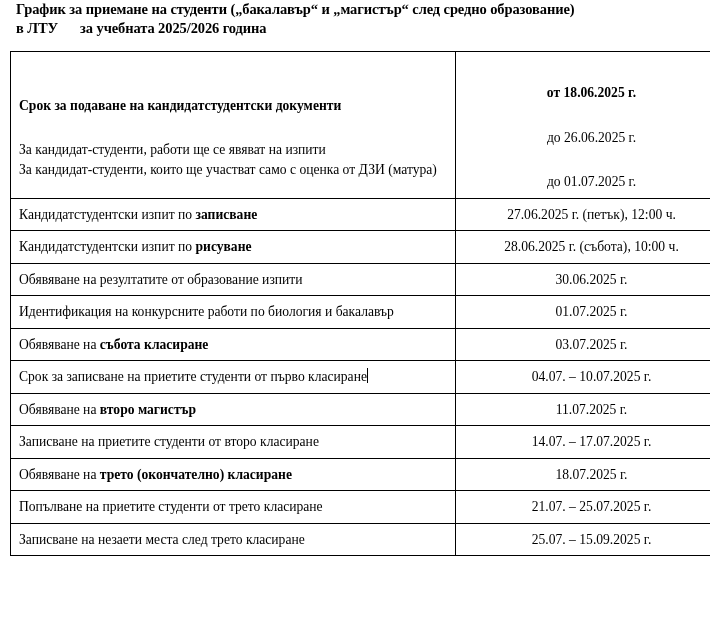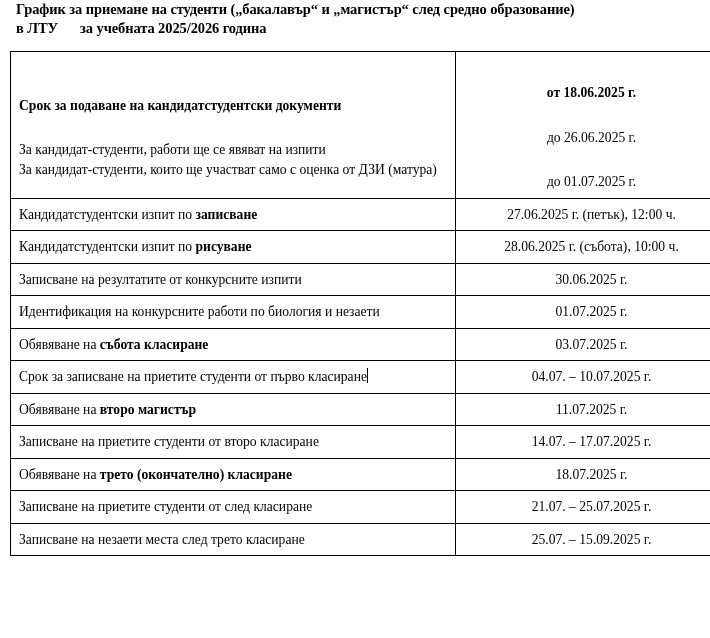--- a/index.html
+++ b/index.html
@@ -119,26 +119,26 @@
           <td class="c-label"><span>Кандидатстудентски изпит по </span><b>записване</b></td>
           <td class="c-value">27.06.2025 г. (петък), 12:00 ч.</td>
         </tr>
 
         <tr>
           <td class="c-label"><span>Кандидатстудентски изпит по </span><b>рисуване</b></td>
           <td class="c-value">28.06.2025 г. (събота), 10:00 ч.</td>
         </tr>
 
         <tr>
-          <td class="c-label">Записване на резултатите от конкурсните изпити</td>
+          <td class="c-label">Обявяване на резултатите от образование изпити</td>
           <td class="c-value">30.06.2025 г.</td>
         </tr>
 
         <tr>
-          <td class="c-label just">Идентификация на конкурсните работи по биология и незаети</td>
+          <td class="c-label just">Идентификация на конкурсните работи по биология и бакалавър</td>
           <td class="c-value">01.07.2025 г.</td>
         </tr>
 
         <tr>
           <td class="c-label"><span>Обявяване на </span><b>събота класиране</b></td>
           <td class="c-value">03.07.2025 г.</td>
         </tr>
 
         <tr>
           <td class="c-label"><span>Срок за записване на приетите студенти от първо класиране</span><span class="caret"></span></td>
@@ -154,21 +154,21 @@
           <td class="c-label">Записване на приетите студенти от второ класиране</td>
           <td class="c-value">14.07. – 17.07.2025 г.</td>
         </tr>
 
         <tr>
           <td class="c-label"><span>Обявяване на </span><b>трето (окончателно) класиране</b></td>
           <td class="c-value">18.07.2025 г.</td>
         </tr>
 
         <tr>
-          <td class="c-label">Записване на приетите студенти от след класиране</td>
+          <td class="c-label">Попълване на приетите студенти от трето класиране</td>
           <td class="c-value">21.07. – 25.07.2025 г.</td>
         </tr>
 
         <tr>
           <td class="c-label">Записване на незаети места след трето класиране</td>
           <td class="c-value">25.07. – 15.09.2025 г.</td>
         </tr>
 
       </tbody>
     </table>

